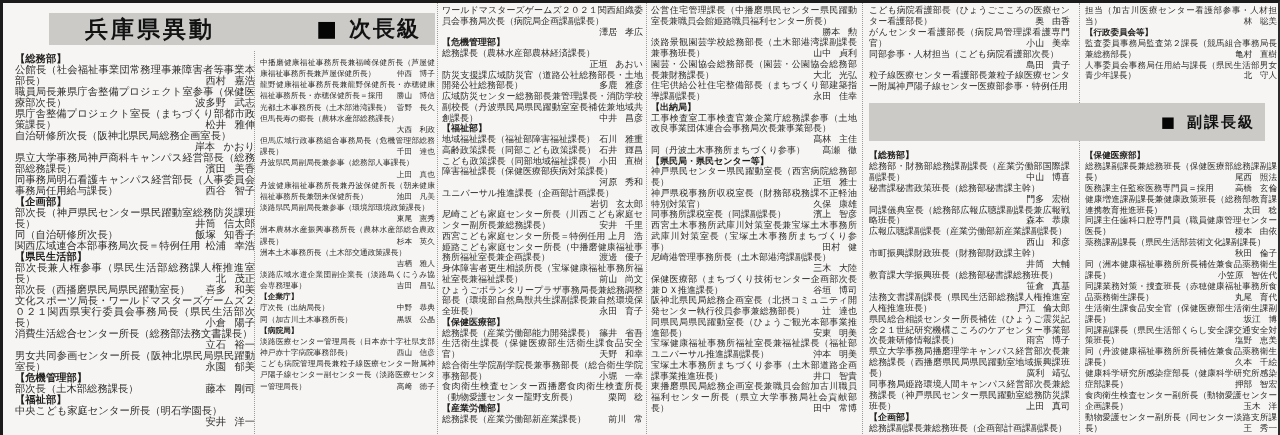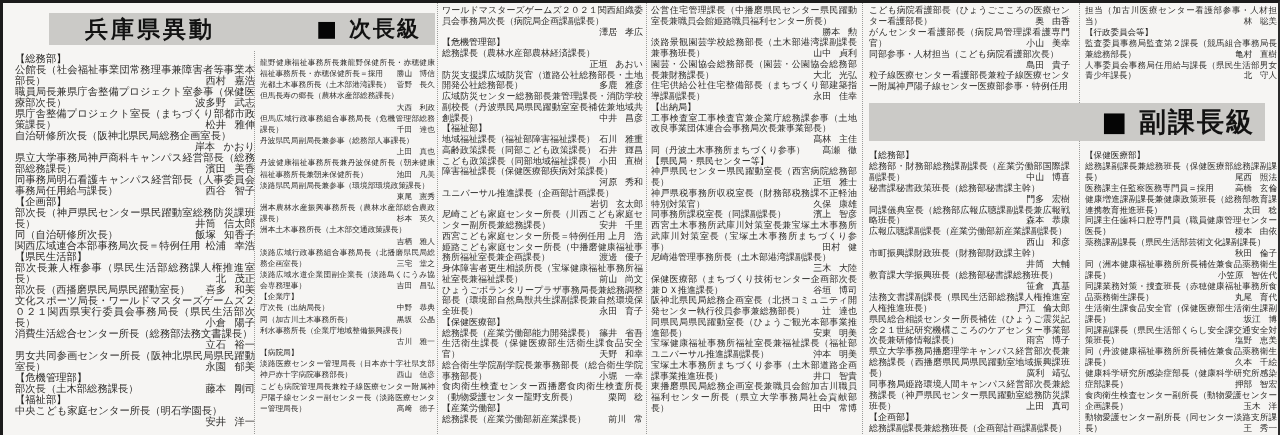--- a/index.html
+++ b/index.html
@@ -5,24 +5,24 @@
   html,body{margin:0;padding:0;background:#e8e7e5;}
   .page{position:relative;width:1280px;height:435px;box-sizing:border-box;background:#f6f5f3;
         overflow:hidden;border-top:3px solid #1b1b1b;border-left:3px solid #1b1b1b;border-right:2px solid #2a2a2a;
         font-family:"DejaVu Sans",sans-serif;color:#2e2d2b;}
   .hbar{position:absolute;left:22px;top:10px;width:386px;height:32px;background:#cbcac7;
         display:flex;align-items:center;margin-left:24px;}
   .hbar .ttl{font-size:23px;font-weight:bold;letter-spacing:3px;color:#121212;margin-left:36px;white-space:nowrap;}
   .hbar .sec{margin-left:auto;margin-right:14px;font-size:22px;font-weight:bold;letter-spacing:2px;color:#121212;white-space:nowrap;}
   .hbar2{position:absolute;left:866px;top:100px;width:396px;height:38px;background:#cbcac7;
         display:flex;align-items:center;justify-content:flex-end;}
-  .hbar2 .sec{font-size:27px;font-weight:bold;letter-spacing:2px;color:#121212;margin-right:10px;white-space:nowrap;}
+  .hbar2 .sec{font-size:15px;font-weight:bold;letter-spacing:2px;color:#121212;margin-right:10px;white-space:nowrap;}
   .sq{display:inline-block;margin-right:10px;color:#050505;}
   .col{position:absolute;overflow:hidden;text-align:justify;}
-  .col .sec-h{font-weight:normal;color:#1f1e1c;}
+  .col .sec-h{font-weight:bold;color:#1f1e1c;}
   .entry{overflow:hidden;}
   .entry .n{float:right;white-space:nowrap;word-spacing:5px;}
   .c1{left:12px;top:50px;width:240px;height:385px;font-size:10.3px;line-height:11.0px;}
   .c2{left:257px;top:54px;width:175px;height:381px;font-size:7.7px;line-height:11.15px;}
   .c3{left:439px;top:2px;width:201px;height:433px;font-size:9px;line-height:10.75px;}
   .c4{left:648px;top:2px;width:206px;height:433px;font-size:9px;line-height:10.75px;}
   .c5a{left:866px;top:2px;width:201px;height:95px;font-size:9px;line-height:10.9px;}
   .c5b{left:866px;top:147px;width:201px;height:288px;font-size:9px;line-height:10.9px;}
   .c6a{left:1082px;top:2px;width:192px;height:90px;font-size:8.5px;line-height:10.9px;}
   .c6b{left:1082px;top:147px;width:192px;height:288px;font-size:8.6px;line-height:10.9px;}
@@ -65,35 +65,34 @@
       <div class="entry"><span>部次長（西播磨県民局県民躍動室長）</span><span class="n">喜多 和美</span></div>
       <div class="entry"><span>文化スポーツ局長・ワールドマスターズゲームズ２０２１関西県実行委員会事務局長（県民生活部次長）</span><span class="n">小倉 陽子</span></div>
       <div class="entry"><span>消費生活総合センター所長（総務部法務文書課長）</span><span class="n">立石 裕一</span></div>
       <div class="entry"><span>男女共同参画センター所長（阪神北県民局県民躍動室長）</span><span class="n">永園 郁美</span></div>
       <div class="sec-h">【危機管理部】</div>
       <div class="entry"><span>部次長（土木部総務課長）</span><span class="n">藤本 剛司</span></div>
       <div class="sec-h">【福祉部】</div>
       <div class="entry"><span>中央こども家庭センター所長（明石学園長）</span><span class="n">安井 洋一</span></div>
     </div>
   <div class="col c2">
+      <div class="entry"><span>中播磨健康福祉事務所長兼福崎保健所長（芦屋健康福祉事務所長兼芦屋保健所長）</span><span class="n">仲西 博子</span></div>
       <div class="entry"><span>龍野健康福祉事務所長兼龍野保健所長・赤穂健康福祉事務所長・赤穂保健所長＝採用</span><span class="n">勝山 博信</span></div>
       <div class="entry"><span>光都土木事務所長（土木部港湾課長）</span><span class="n">菅野 長久</span></div>
       <div class="entry"><span>但馬長寿の郷長（農林水産部総務課長）</span><span class="n">大西 利政</span></div>
       <div class="entry"><span>但馬広域行政事務組合事務局長（危機管理部総務課長）</span><span class="n">千田 達也</span></div>
       <div class="entry"><span>丹波県民局副局長兼参事（総務部人事課長）</span><span class="n">上田 真也</span></div>
       <div class="entry"><span>丹波健康福祉事務所長兼丹波保健所長（朝来健康福祉事務所長兼朝来保健所長）</span><span class="n">池田 凡美</span></div>
       <div class="entry"><span>淡路県民局副局長兼参事（環境部環境政策課長）</span><span class="n">東尾 憲秀</span></div>
       <div class="entry"><span>洲本農林水産振興事務所長（農林水産部総合農政課長）</span><span class="n">杉本 英久</span></div>
       <div class="entry"><span>洲本土木事務所長（土木部交通政策課長）</span><span class="n">吉栖 雅人</span></div>
-      <div class="entry"><span>淡路広域行政事務組合事務局長（北播磨県民局総務企画室長）</span><span class="n">三宅 堂之</span></div>
       <div class="entry"><span>淡路広域水道企業団副企業長（淡路島くにうみ協会専務理事）</span><span class="n">吉田 昌弘</span></div>
       <div class="sec-h">【企業庁】</div>
       <div class="entry"><span>庁次長（出納局長）</span><span class="n">中野 恭典</span></div>
       <div class="entry"><span>同（加古川土木事務所長）</span><span class="n">黒坂 公晶</span></div>
-      <div class="entry"><span>利水事務所長（企業庁地域整備振興課長）</span><span class="n">古川 雅一</span></div>
       <div class="sec-h">【病院局】</div>
       <div class="entry"><span>淡路医療センター管理局長（日本赤十字社県支部神戸赤十字病院事務部長）</span><span class="n">西山 信彦</span></div>
       <div class="entry"><span>こども病院管理局長兼粒子線医療センター附属神戸陽子線センター副センター長（淡路医療センター管理局長）</span><span class="n">髙﨑 徳子</span></div>
     </div>
   <div class="col c3">
       <div class="entry"><span>ワールドマスターズゲームズ２０２１関西組織委員会事務局次長（病院局企画課副課長）</span><span class="n">澤居 孝広</span></div>
       <div class="sec-h">【危機管理部】</div>
       <div class="entry"><span>総務課長（農林水産部農林経済課長）</span><span class="n">正垣 あおい</span></div>
       <div class="entry"><span>防災支援課広域防災官（道路公社総務部長・土地開発公社総務部長）</span><span class="n">多鹿 雅彦</span></div>
       <div class="entry"><span>広域防災センター総務部長兼管理課長・消防学校副校長（丹波県民局県民躍動室室長補佐兼地域共創課長）</span><span class="n">中井 昌彦</span></div>

